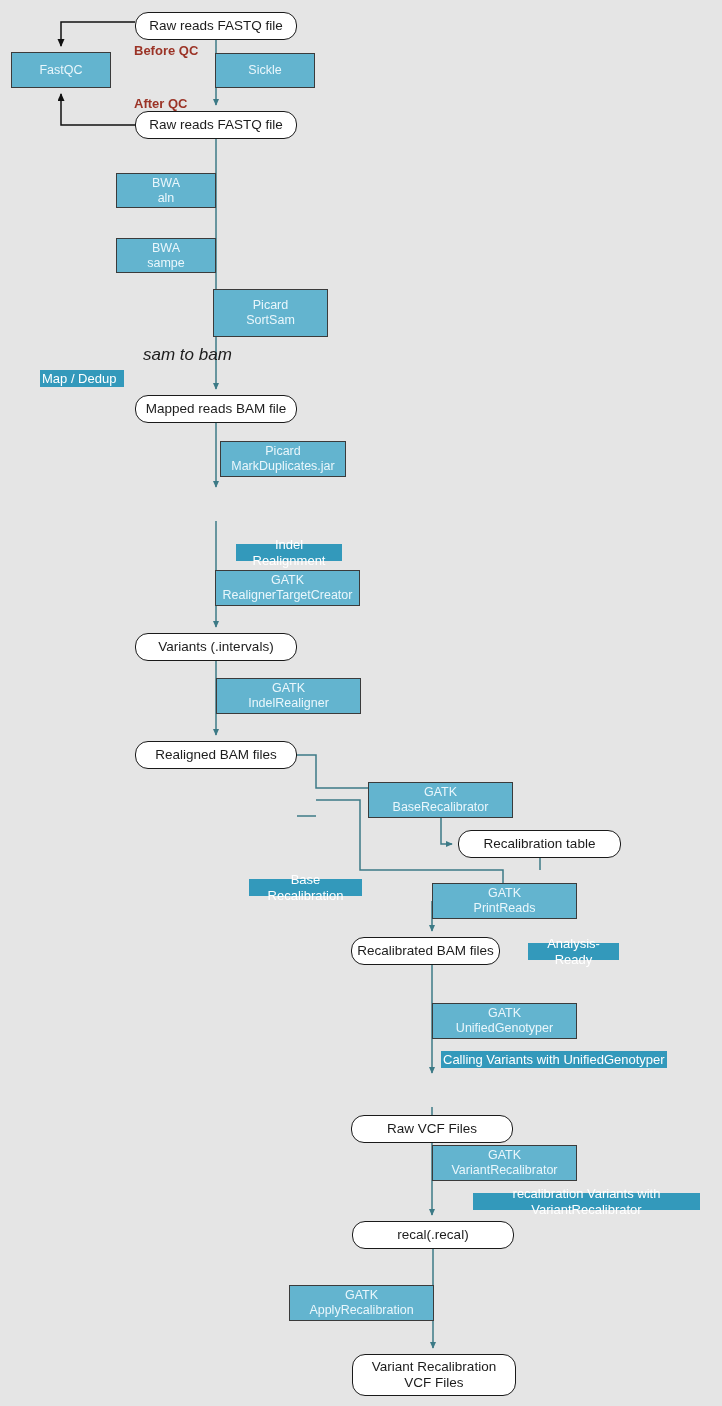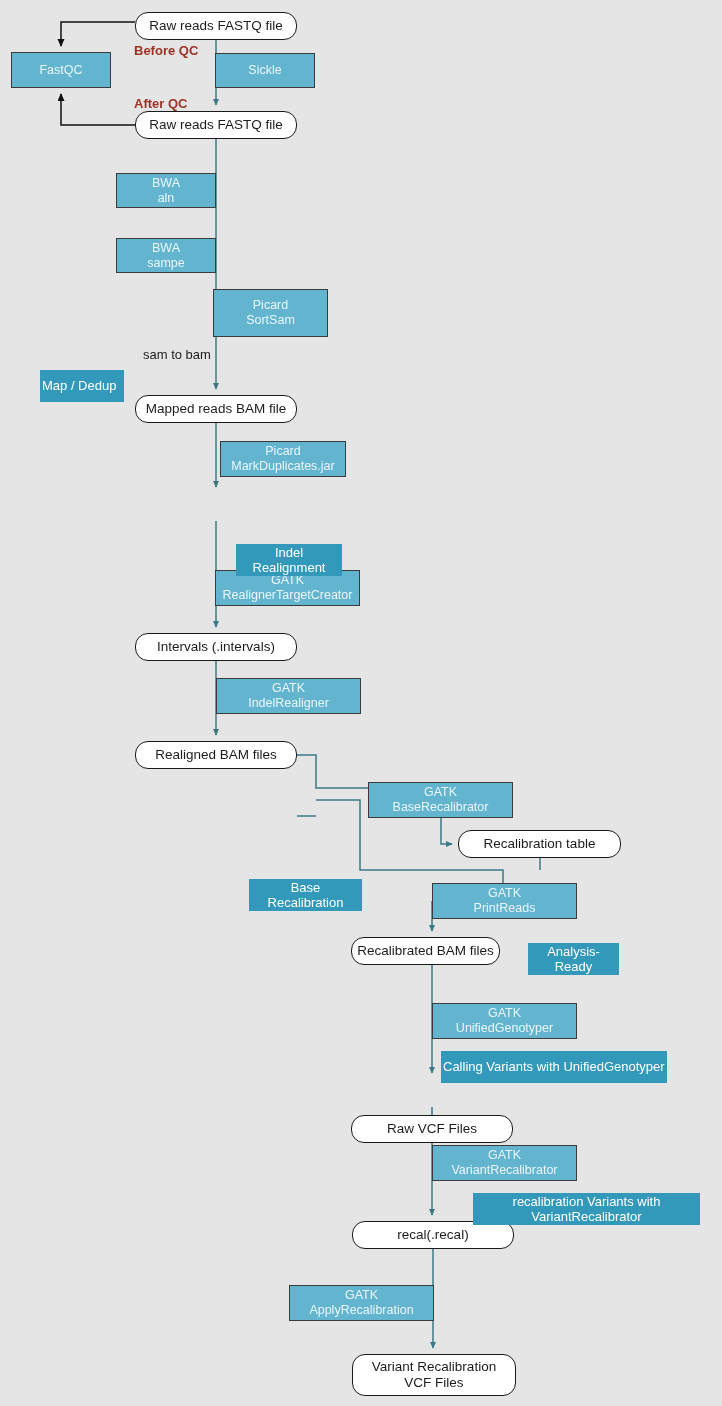--- a/index.html
+++ b/index.html
@@ -60,40 +60,41 @@
     border-radius: 13px;
     color: #231a06;
     font-size: 13.5px;
     z-index: 5;
   }
   
   .n-stage {
     background: #3399bb;
     color: #ffffff;
     font-size: 13px;
-    padding: 16px 2px;
+    padding: 8px 2px;
     justify-content: flex-start;
     z-index: 6;
   }
   
   .n-qc {
     color: #9b3326;
     font-weight: bold;
     font-size: 13px;
     background: transparent;
     justify-content: flex-start;
     z-index: 6;
   }
   
   .n-note {
     color: #1c1c1c;
-    font-size: 13px;
+    font-size: 17px;
     background: transparent;
     justify-content: flex-start;
     z-index: 6;
+    font-style: italic;
   }
 </style>
 </head>
 <body>
 
 <div id="diagram">
 
   <svg id="wires" viewBox="0 0 722 1406" width="722" height="1406">
     <defs>
       <marker id="arrowTeal" markerWidth="9" markerHeight="9" refX="6.2" refY="3.1" orient="auto" markerUnits="userSpaceOnUse">
@@ -162,21 +163,21 @@
 
   <div class="node n-file" style="left:135px;top:395px;width:162px;height:28px;">Mapped reads BAM file</div>
 
   <div class="node n-tool" style="left:220px;top:441px;width:126px;height:36px;">Picard
 MarkDuplicates.jar</div>
 
 
   <div class="node n-tool" style="left:215px;top:570px;width:145px;height:36px;">GATK
 RealignerTargetCreator</div>
 
-  <div class="node n-file" style="left:135px;top:633px;width:162px;height:28px;">Intervals (.intervals)</div>
+  <div class="node n-file" style="left:135px;top:633px;width:162px;height:28px;">Variants (.intervals)</div>
 
   <div class="node n-tool" style="left:216px;top:678px;width:145px;height:36px;">GATK
 IndelRealigner</div>
 
   <div class="node n-file" style="left:135px;top:741px;width:162px;height:28px;">Realigned BAM files</div>
 
 
   <div class="node n-tool" style="left:368px;top:782px;width:145px;height:36px;">GATK
 BaseRecalibrator</div>
 

